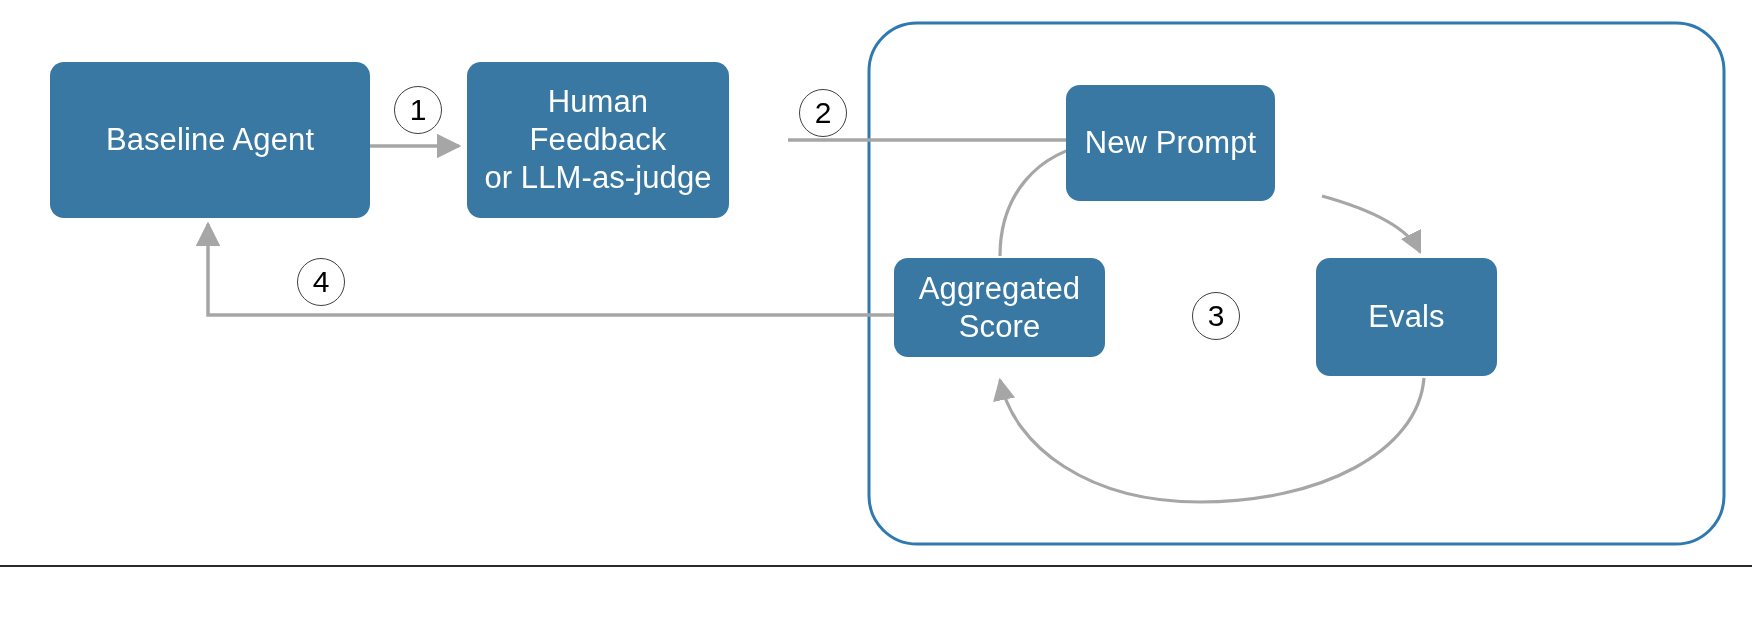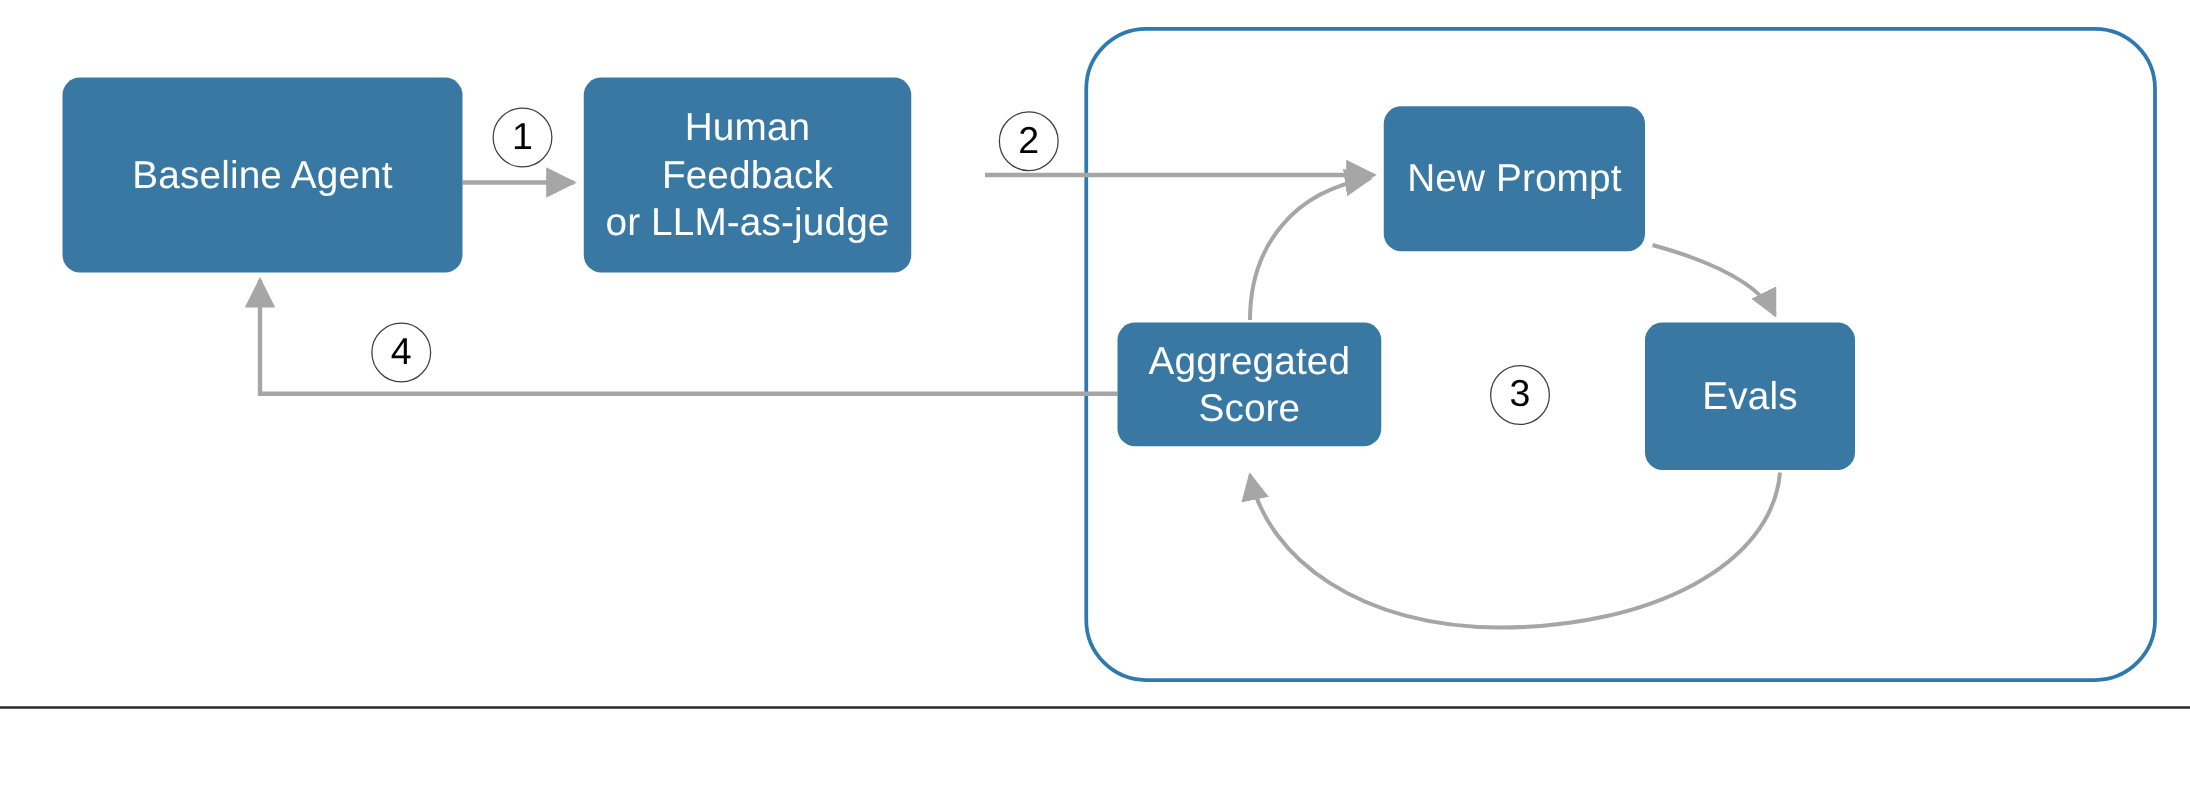--- a/index.html
+++ b/index.html
@@ -39,23 +39,23 @@
     box-sizing: border-box;
     padding: 4px 10px;
     z-index: 3;
   }
   .node-label {
     display: block;
     white-space: pre-line;
   }
   #node-baseline-agent { left: 50px;   top: 62px;  width: 320px; height: 156px; }
   #node-human-feedback { left: 467px;  top: 62px;  width: 262px; height: 156px; }
-  #node-new-prompt     { left: 1107px; top: 85px;  width: 209px; height: 116px; }
+  #node-new-prompt     { left: 1066px; top: 85px;  width: 209px; height: 116px; }
   #node-aggregated-score { left: 894px; top: 258px; width: 211px; height: 99px; }
-  #node-evals          { left: 1316px; top: 258px; width: 168px; height: 118px; text-align: center; }
+  #node-evals          { left: 1316px; top: 258px; width: 181px; height: 118px; text-align: center; }
 
   .step-badge {
     position: absolute;
     width: 48px;
     height: 48px;
     border-radius: 50%;
     border: 1.6px solid #3f3f3f;
     background: #ffffff;
     color: #000000;
     font-size: 30px;

